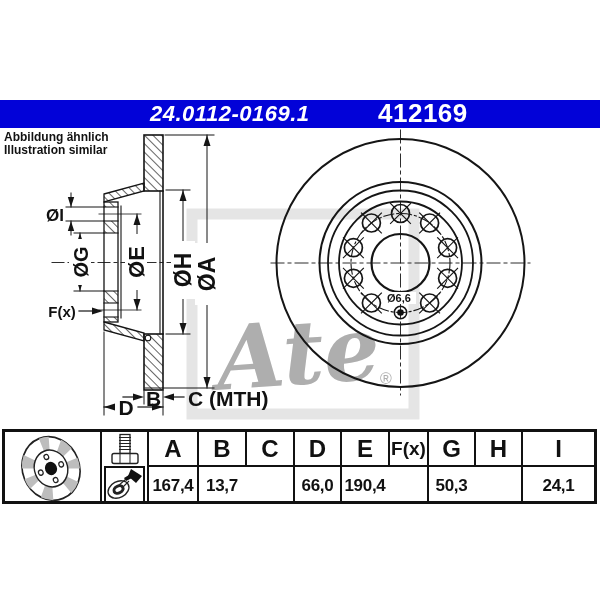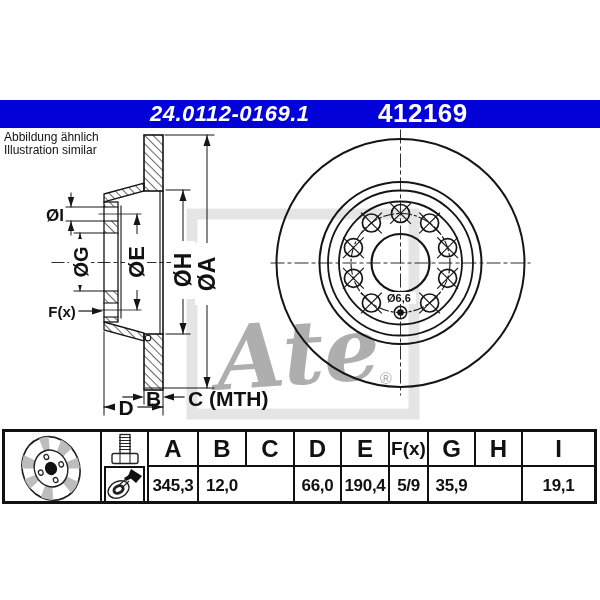--- a/index.html
+++ b/index.html
@@ -3,21 +3,21 @@
 <meta charset="utf-8">
 <style>
   html,body{margin:0;padding:0;background:#fff;}
   .stage{position:relative;width:600px;height:600px;background:#ffffff;overflow:hidden;
          font-family:"Liberation Sans",sans-serif;color:#111;}
   .header-bar{position:absolute;left:0;top:100px;width:600px;height:28px;}
   .header-bar .pn{position:absolute;left:150px;top:0;height:28px;line-height:27px;
      font-size:22px;font-weight:bold;letter-spacing:0.5px;color:#fff;font-style:italic;}
   .header-bar .ref{position:absolute;left:378px;top:0;height:20px;line-height:27px;
      font-size:26px;font-weight:bold;letter-spacing:0.5px;color:#fff;}
-  .note{position:absolute;left:4px;top:131px;font-size:12px;font-weight:normal;line-height:13px;}
+  .note{position:absolute;left:4px;top:131px;font-size:12px;font-weight:bold;line-height:13px;}
   .draw{position:absolute;left:0;top:0;}
   
   .spec{position:absolute;left:2px;top:429px;width:595px;height:75px;box-sizing:border-box;
         border:3px solid #111;display:grid;
         grid-template-columns:95px 47px 50px 48px 48px 47px 48px 39px 47px 47px auto;
         grid-template-rows:35px auto;}
   .cell{display:flex;align-items:center;justify-content:center;box-sizing:border-box;}
   .bl{border-left:2px solid #111;}
   .bb{border-bottom:2px solid #111;}
   .hcell{font-size:24px;font-weight:bold;}
@@ -299,21 +299,20 @@
     <div class="cell hcell bl bb" style="grid-row:1;grid-column:3">A</div>
     <div class="cell hcell bl bb" style="grid-row:1;grid-column:4">B</div>
     <div class="cell hcell bl bb" style="grid-row:1;grid-column:5">C</div>
     <div class="cell hcell bl bb" style="grid-row:1;grid-column:6">D</div>
     <div class="cell hcell bl bb" style="grid-row:1;grid-column:7">E</div>
     <div class="cell hcell fx bl bb" style="grid-row:1;grid-column:8">F(x)</div>
     <div class="cell hcell bl bb" style="grid-row:1;grid-column:9">G</div>
     <div class="cell hcell bl bb" style="grid-row:1;grid-column:10">H</div>
     <div class="cell hcell bl bb" style="grid-row:1;grid-column:11">I</div>
 
-    <div class="cell vcell bl" style="grid-row:2;grid-column:3">345,3</div>
-    <div class="cell vcell bl" style="grid-row:2;grid-column:4">12,0</div>
+    <div class="cell vcell bl" style="grid-row:2;grid-column:3">167,4</div>
+    <div class="cell vcell bl" style="grid-row:2;grid-column:4">13,7</div>
     <div class="cell vcell bl" style="grid-row:2;grid-column:6">66,0</div>
     <div class="cell vcell bl" style="grid-row:2;grid-column:7">190,4</div>
-    <div class="cell vcell bl" style="grid-row:2;grid-column:8">5/9</div>
-    <div class="cell vcell bl" style="grid-row:2;grid-column:9">35,9</div>
-    <div class="cell vcell bl" style="grid-row:2;grid-column:11">19,1</div>
+    <div class="cell vcell bl" style="grid-row:2;grid-column:9">50,3</div>
+    <div class="cell vcell bl" style="grid-row:2;grid-column:11">24,1</div>
   </div>
 </div>
 
 </body></html>

